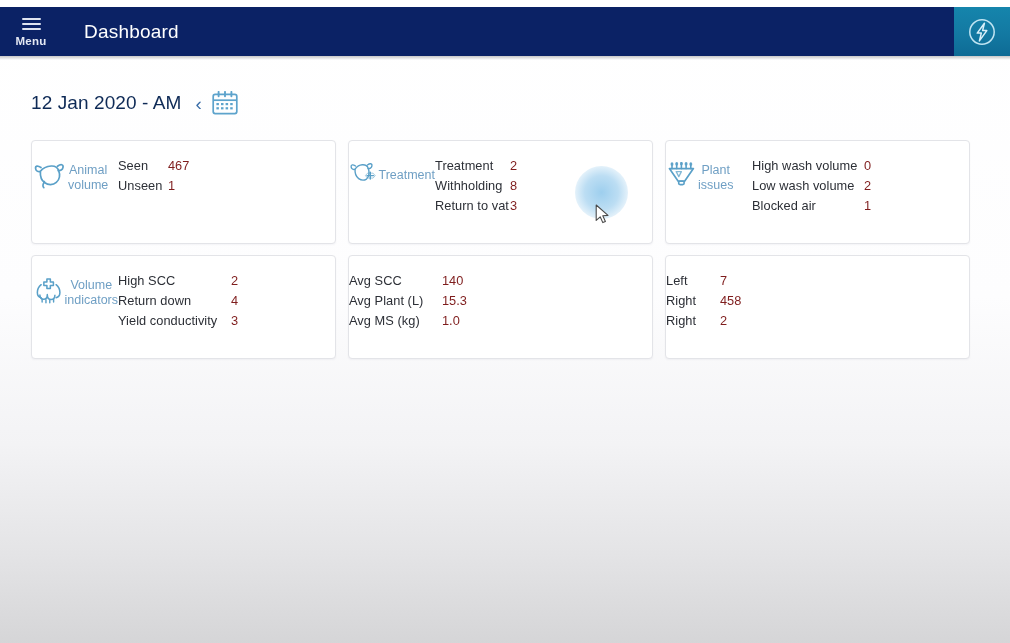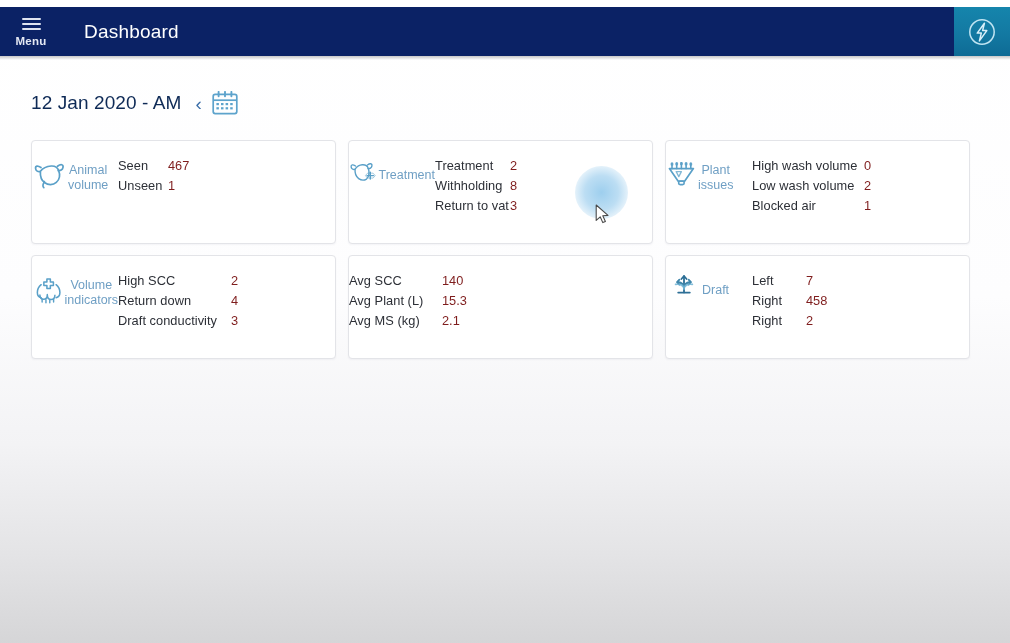--- a/index.html
+++ b/index.html
@@ -403,60 +403,44 @@
       <div class="card-stats cols-health">
         <div class="stat-row">
           <span class="stat-label">High SCC</span>
           <span class="stat-value">2</span>
         </div>
         <div class="stat-row">
           <span class="stat-label">Return down</span>
           <span class="stat-value">4</span>
         </div>
         <div class="stat-row">
-          <span class="stat-label">Draft conductivity</span>
+          <span class="stat-label">Yield conductivity</span>
           <span class="stat-value">3</span>
         </div>
       </div>
     </div>
 
     <div class="card">
       <div class="card-stats cols-herd">
         <div class="stat-row">
           <span class="stat-label">Avg SCC</span>
           <span class="stat-value">140</span>
         </div>
         <div class="stat-row">
           <span class="stat-label">Avg Plant (L)</span>
           <span class="stat-value">15.3</span>
         </div>
         <div class="stat-row">
           <span class="stat-label">Avg MS (kg)</span>
-          <span class="stat-value">2.1</span>
-        </div>
-      </div>
-    </div>
-
-    <div class="card">
-      <div class="card-icon-col">
-        <svg width="36" height="30" viewBox="0 0 36 30">
-          <path d="M18 3.2 L18 19.4" fill="none" stroke="#2d6f96" stroke-width="1.8" stroke-linecap="round"></path>
-          <path d="M15.4 6 L18 3 L20.6 6" fill="none" stroke="#2d6f96" stroke-width="1.8" stroke-linecap="round" stroke-linejoin="round"></path>
-          <path d="M18 14.6 C18 11.4 15.4 9.6 11.8 9" fill="none" stroke="#3f86ab" stroke-width="1.8" stroke-linecap="round"></path>
-          <path d="M13.4 6.6 L11 9.2 L13.4 11.6" fill="none" stroke="#3f86ab" stroke-width="1.8" stroke-linecap="round" stroke-linejoin="round"></path>
-          <path d="M18 14.6 C18 11.4 20.6 9.6 24.2 9" fill="none" stroke="#3f86ab" stroke-width="1.8" stroke-linecap="round"></path>
-          <path d="M22.6 6.6 L25 9.2 L22.6 11.6" fill="none" stroke="#3f86ab" stroke-width="1.8" stroke-linecap="round" stroke-linejoin="round"></path>
-          <path d="M18 16 C18 12.4 14.2 10.8 9.6 11.4" fill="none" stroke="#6fb3d4" stroke-width="1.7" stroke-linecap="round" opacity="0.85"></path>
-          <path d="M18 16 C18 12.4 21.8 10.8 26.4 11.4" fill="none" stroke="#6fb3d4" stroke-width="1.7" stroke-linecap="round" opacity="0.85"></path>
-          <path d="M12.2 19.6 L23.8 19.6" fill="none" stroke="#2d6f96" stroke-width="1.8" stroke-linecap="round"></path>
-        </svg>
-        <div class="card-icon-label">
-          <span>Draft</span>
-        </div>
-      </div>
+          <span class="stat-value">1.0</span>
+        </div>
+      </div>
+    </div>
+
+    <div class="card">
       <div class="card-stats cols-draft">
         <div class="stat-row">
           <span class="stat-label">Left</span>
           <span class="stat-value">7</span>
         </div>
         <div class="stat-row">
           <span class="stat-label">Right</span>
           <span class="stat-value">458</span>
         </div>
         <div class="stat-row">

